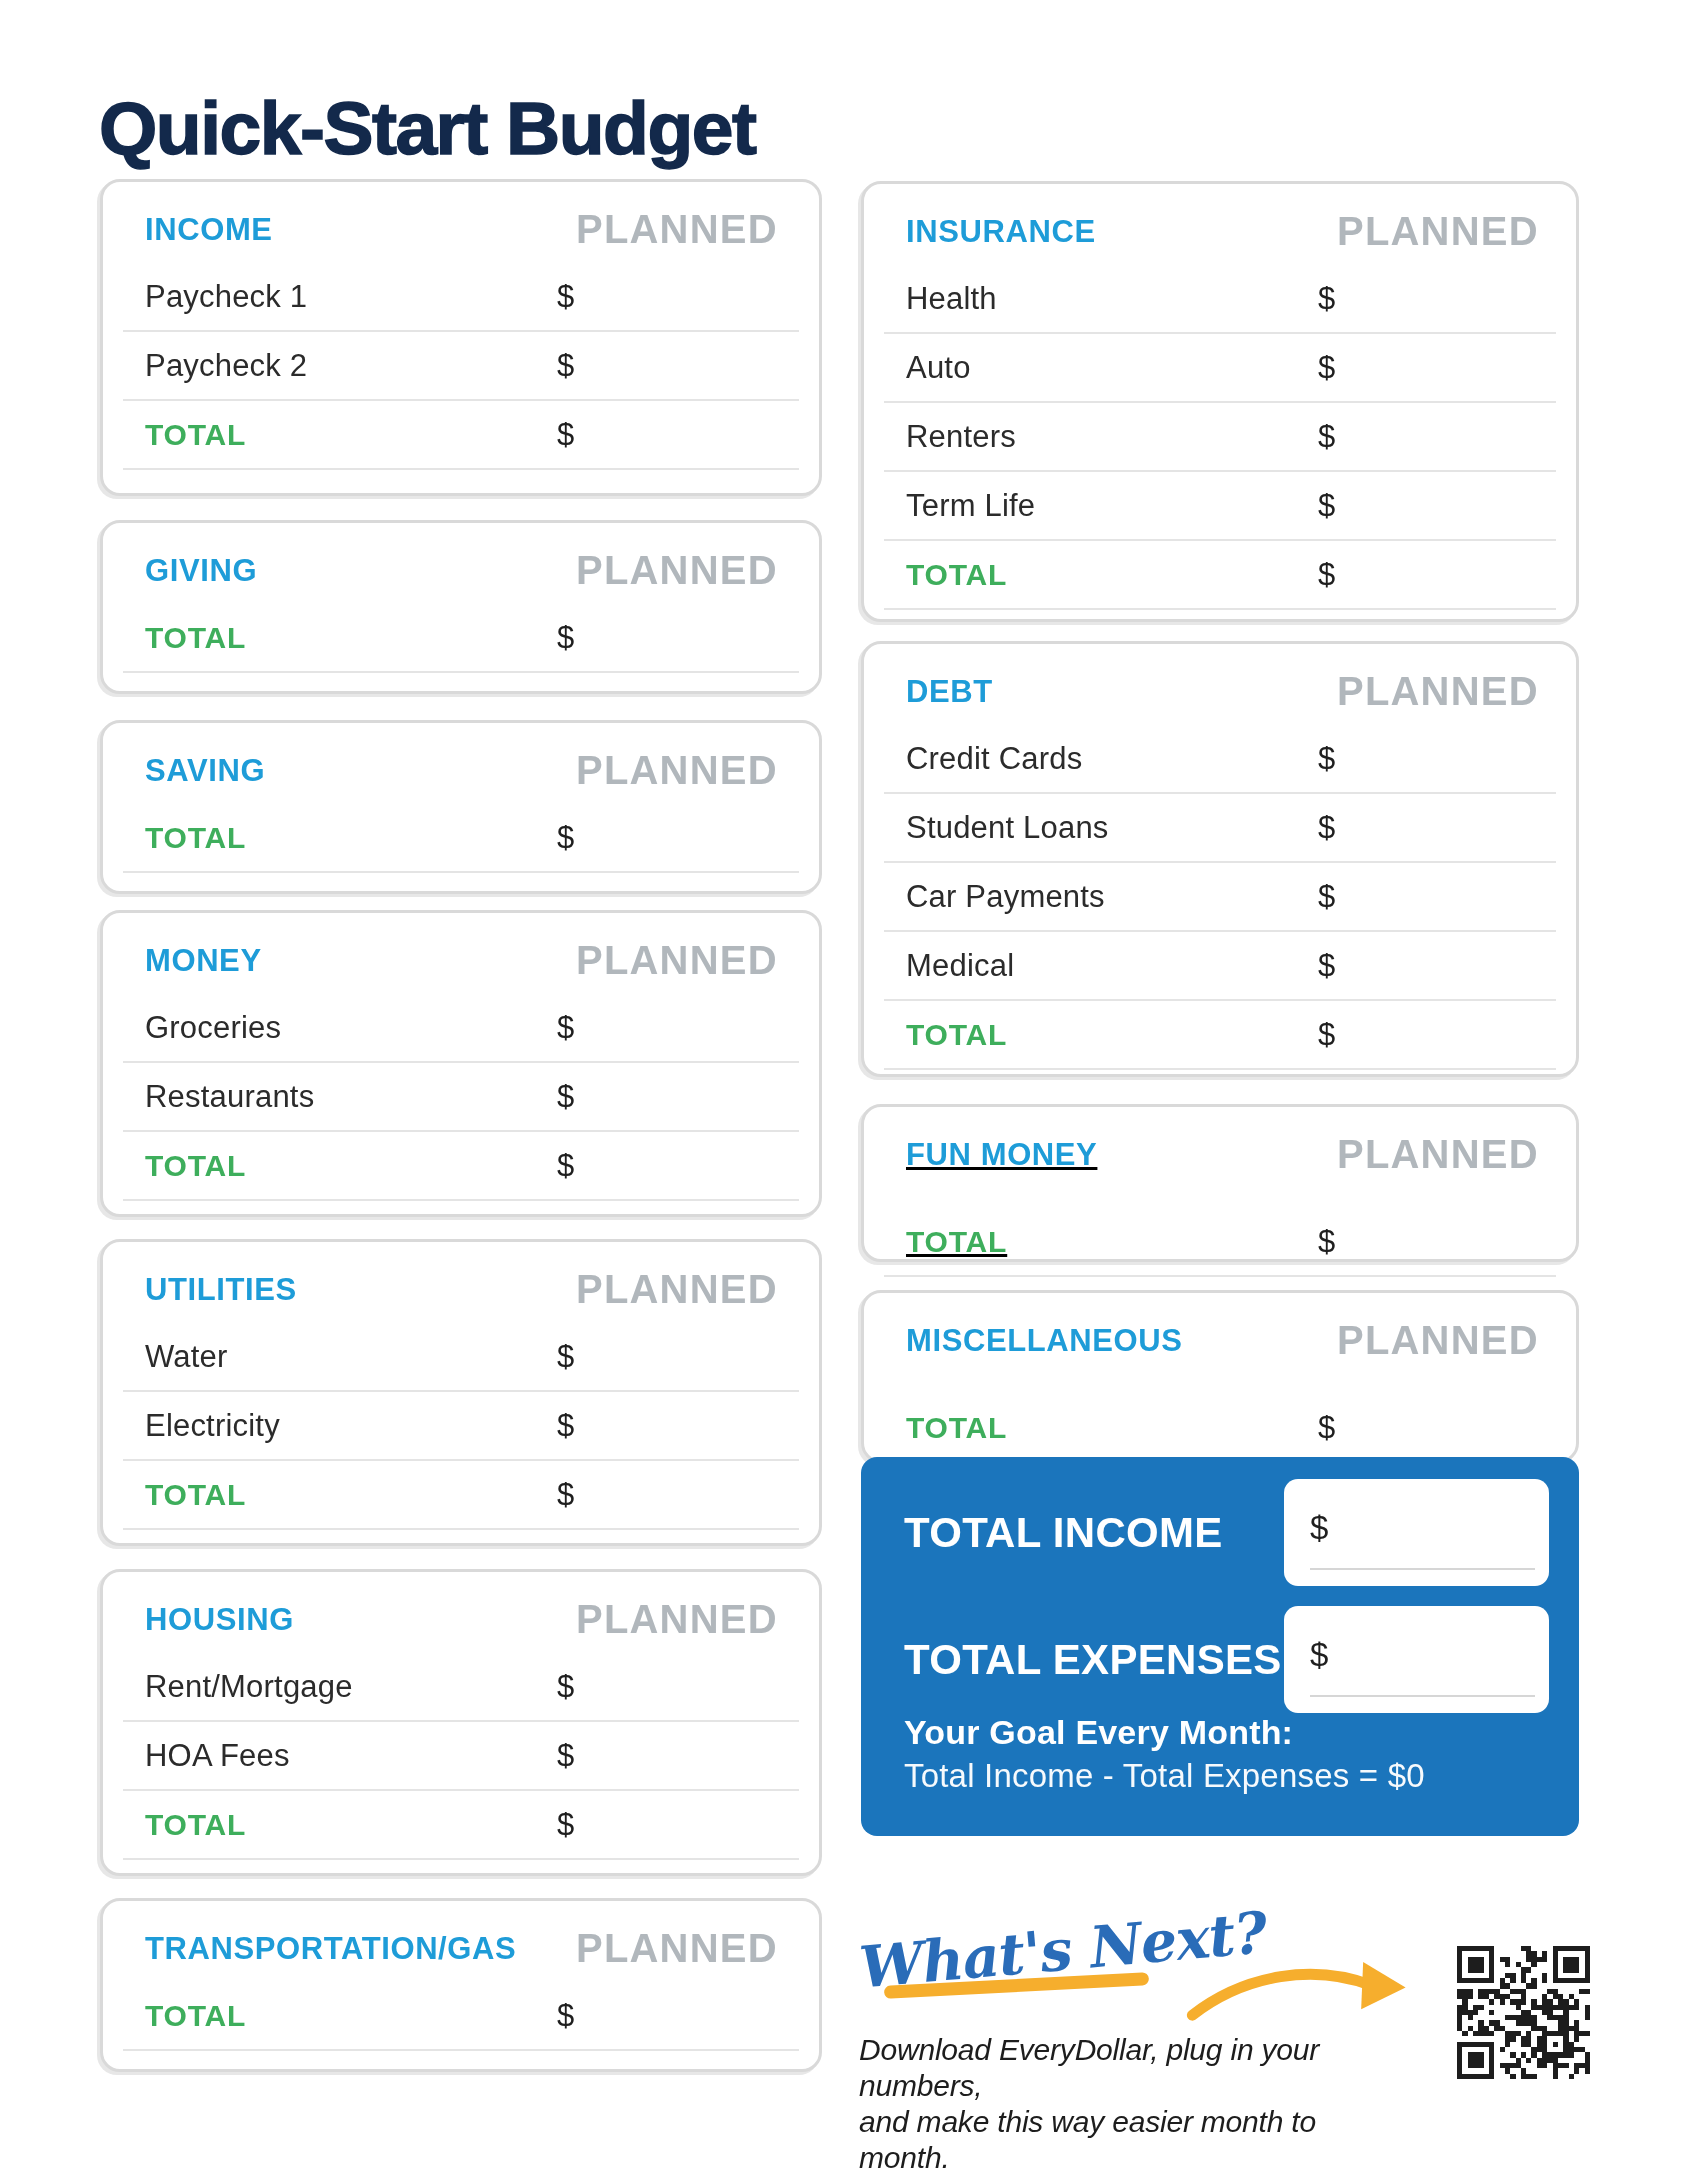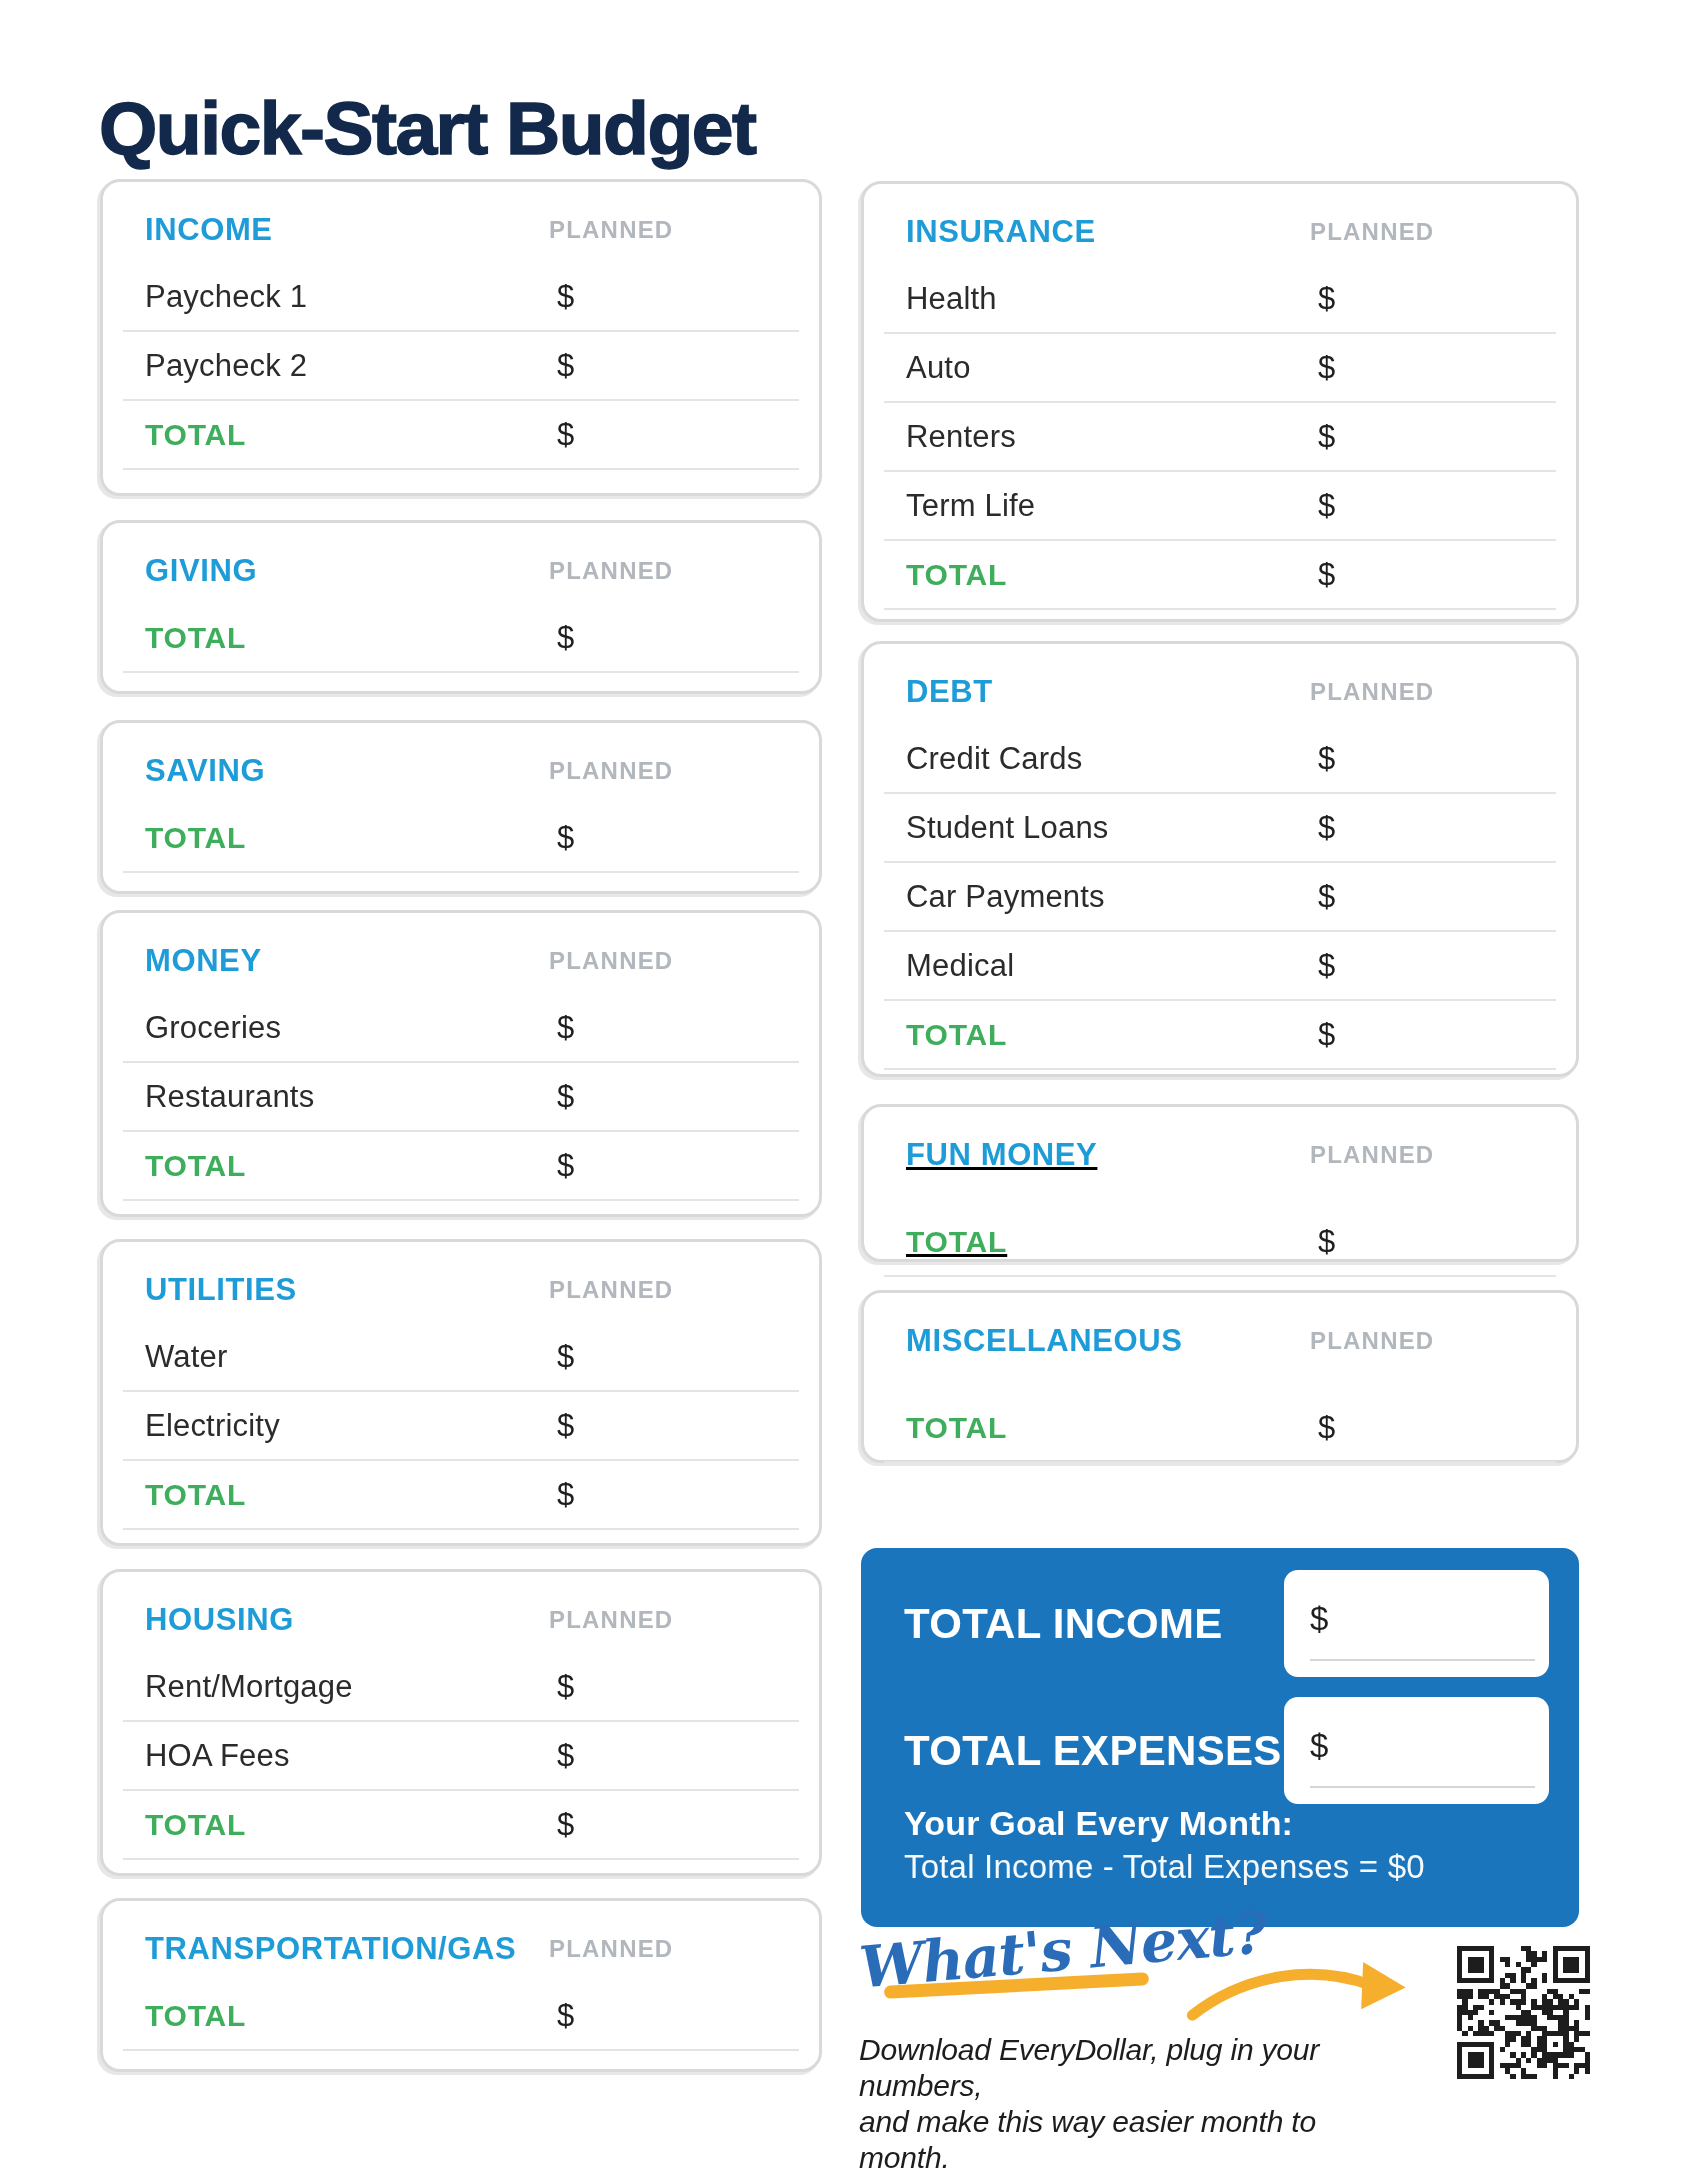--- a/index.html
+++ b/index.html
@@ -43,22 +43,22 @@
   .box-header{
     position:relative;height:67px;
     display:flex;align-items:center;
   }
   .sec-title{
     padding-left:22px;
     font-size:31px;font-weight:700;letter-spacing:0.6px;
     color:var(--accent);
   }
   .planned{
-    position:absolute;left:426px;
-    font-size:24px;font-weight:700;letter-spacing:1.2px;
+    position:absolute;left:453px;
+    font-size:40px;font-weight:700;letter-spacing:1.2px;
     color:var(--planned);
   }
   .row{
     position:relative;height:69px;
     display:flex;align-items:center;
     border-bottom:2px solid var(--divider);
   }
   .row-label{
     padding-left:22px;
     font-size:31px;font-weight:400;letter-spacing:0.2px;
@@ -69,21 +69,21 @@
     color:var(--green);
   }
   .dollar{
     position:absolute;left:434px;
     font-size:31px;font-weight:400;color:#1f1f1f;
   }
   .total-gap{margin-top:20px;}
 
   
   .summary{
-    position:absolute;left:861px;top:1548px;width:718px;height:379px;
+    position:absolute;left:861px;top:1457px;width:718px;height:379px;
     background:var(--summary-blue);
     border-radius:16px;
     padding:22px 30px 11px 43px;
     display:flex;flex-direction:column;
   }
   .sum-row{display:flex;align-items:center;height:107px;}
   .sum-row + .sum-row{margin-top:20px;}
   .sum-label{
     font-size:42px;font-weight:800;letter-spacing:0.3px;color:#fff;
   }

